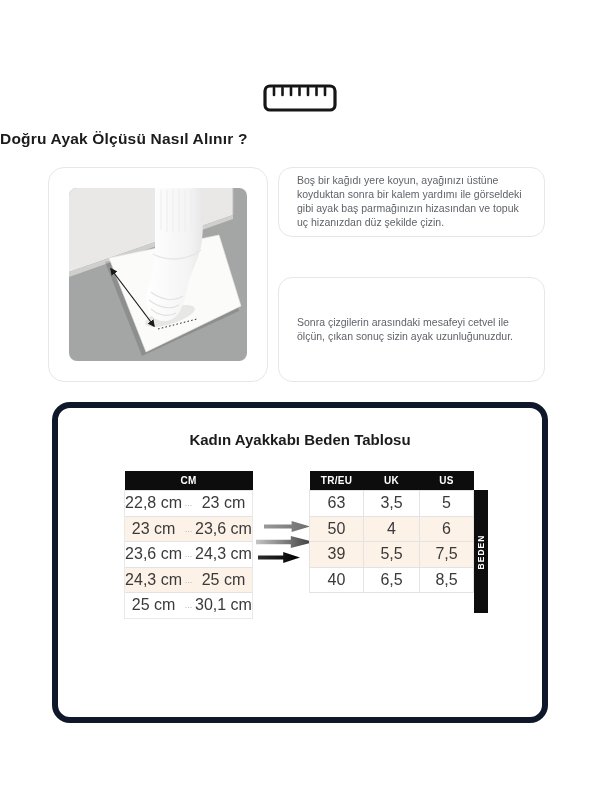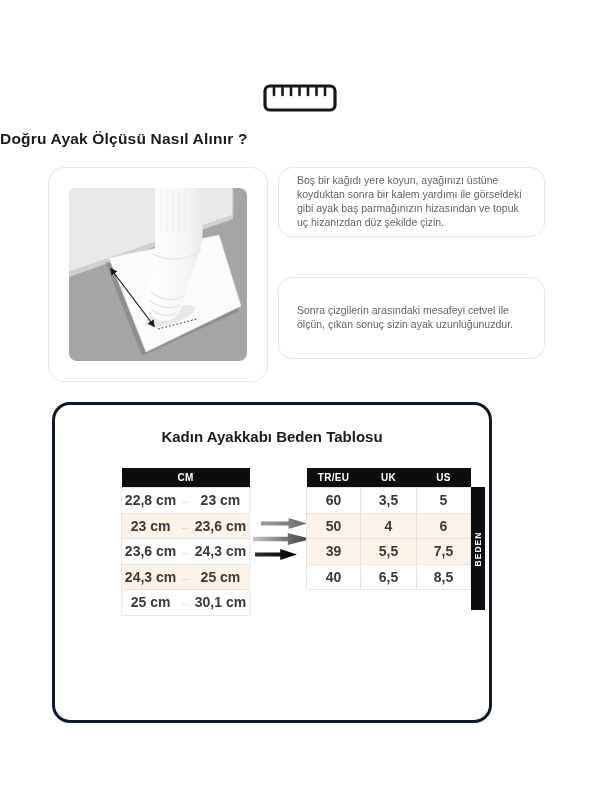--- a/index.html
+++ b/index.html
@@ -12,31 +12,31 @@
   
   .ruler-wrap{left:0;top:84px;width:600px;display:flex;justify-content:center;}
   .page-title{left:0;top:130px;width:600px;text-align:left;font-size:15.5px;font-weight:bold;color:#1b1b1b;letter-spacing:.2px;}
 
   
   .photo-card{left:48px;top:167px;width:220px;height:215px;border:1px solid #e7e7e7;border-radius:16px;background:#fff;}
   .photo{position:absolute;left:20px;top:20px;width:178px;height:173px;border-radius:8px;overflow:hidden;}
   .text-card{left:278px;width:267px;border:1px solid #e7e7e7;border-radius:14px;background:#fff;
     display:flex;align-items:center;padding:0 18px;font-size:10.5px;line-height:1.33;color:#5f6368;}
   .text-card-1{top:167px;height:70px;}
-  .text-card-2{top:277px;height:82px;}
+  .text-card-2{top:277px;height:105px;}
 
   
-  .size-card{left:52px;top:402px;width:440px;height:321px;border:3px solid #0f172a;border-radius:18px;background:#fff;}
+  .size-card{left:52px;top:402px;width:496px;height:321px;border:6px solid #0f172a;border-radius:18px;background:#fff;}
   .size-title{position:absolute;left:0;top:23px;width:100%;text-align:center;font-size:15px;font-weight:bold;color:#1b1b1b;}
 
   table{border-collapse:collapse;table-layout:fixed;}
   .cm-table{position:absolute;left:66px;top:63px;width:129px;}
   .eu-table{position:absolute;left:251px;top:63px;width:164px;}
   th{background:var(--table-black,#0d0d0d);color:#fff;font-size:10px;font-weight:bold;height:19px;padding:0;letter-spacing:.3px;}
-  td{height:24.5px;padding:0;text-align:center;font-size:14px;font-weight:700;color:#3a3a3a;}
+  td{height:24.5px;padding:0;text-align:center;font-size:16px;font-weight:400;color:#3a3a3a;}
   .cm-table td{border-top:1px solid #e3e3e3;}
   .cm-table tr td:first-child{border-left:1px solid #e9e9e9;}
   .cm-table tr td:last-child{border-right:1px solid #e9e9e9;}
   .cm-table tr:last-child td{border-bottom:1px solid #e9e9e9;}
   .eu-table td{border:1px solid #e3e3e3;}
   tr.alt td{background:var(--row-alt,#fdf2e8);}
   .range-sep{color:#b4b4b4;font-size:9px;font-weight:normal;}
   .cm-col-v{width:45%;} .cm-col-s{width:10%;}
 
   .beden-bar{position:absolute;left:416px;top:82px;width:14px;height:123px;background:var(--table-black,#0d0d0d);
@@ -187,21 +187,21 @@
       </colgroup>
     <thead>
       <tr>
         <th>TR/EU</th>
         <th>UK</th>
         <th>US</th>
       </tr>
     </thead>
     <tbody>
       <tr>
-        <td>60</td>
+        <td>63</td>
         <td>3,5</td>
         <td>5</td>
       </tr>
       <tr class="alt">
         <td>50</td>
         <td>4</td>
         <td>6</td>
       </tr>
       <tr class="alt">
         <td>39</td>

